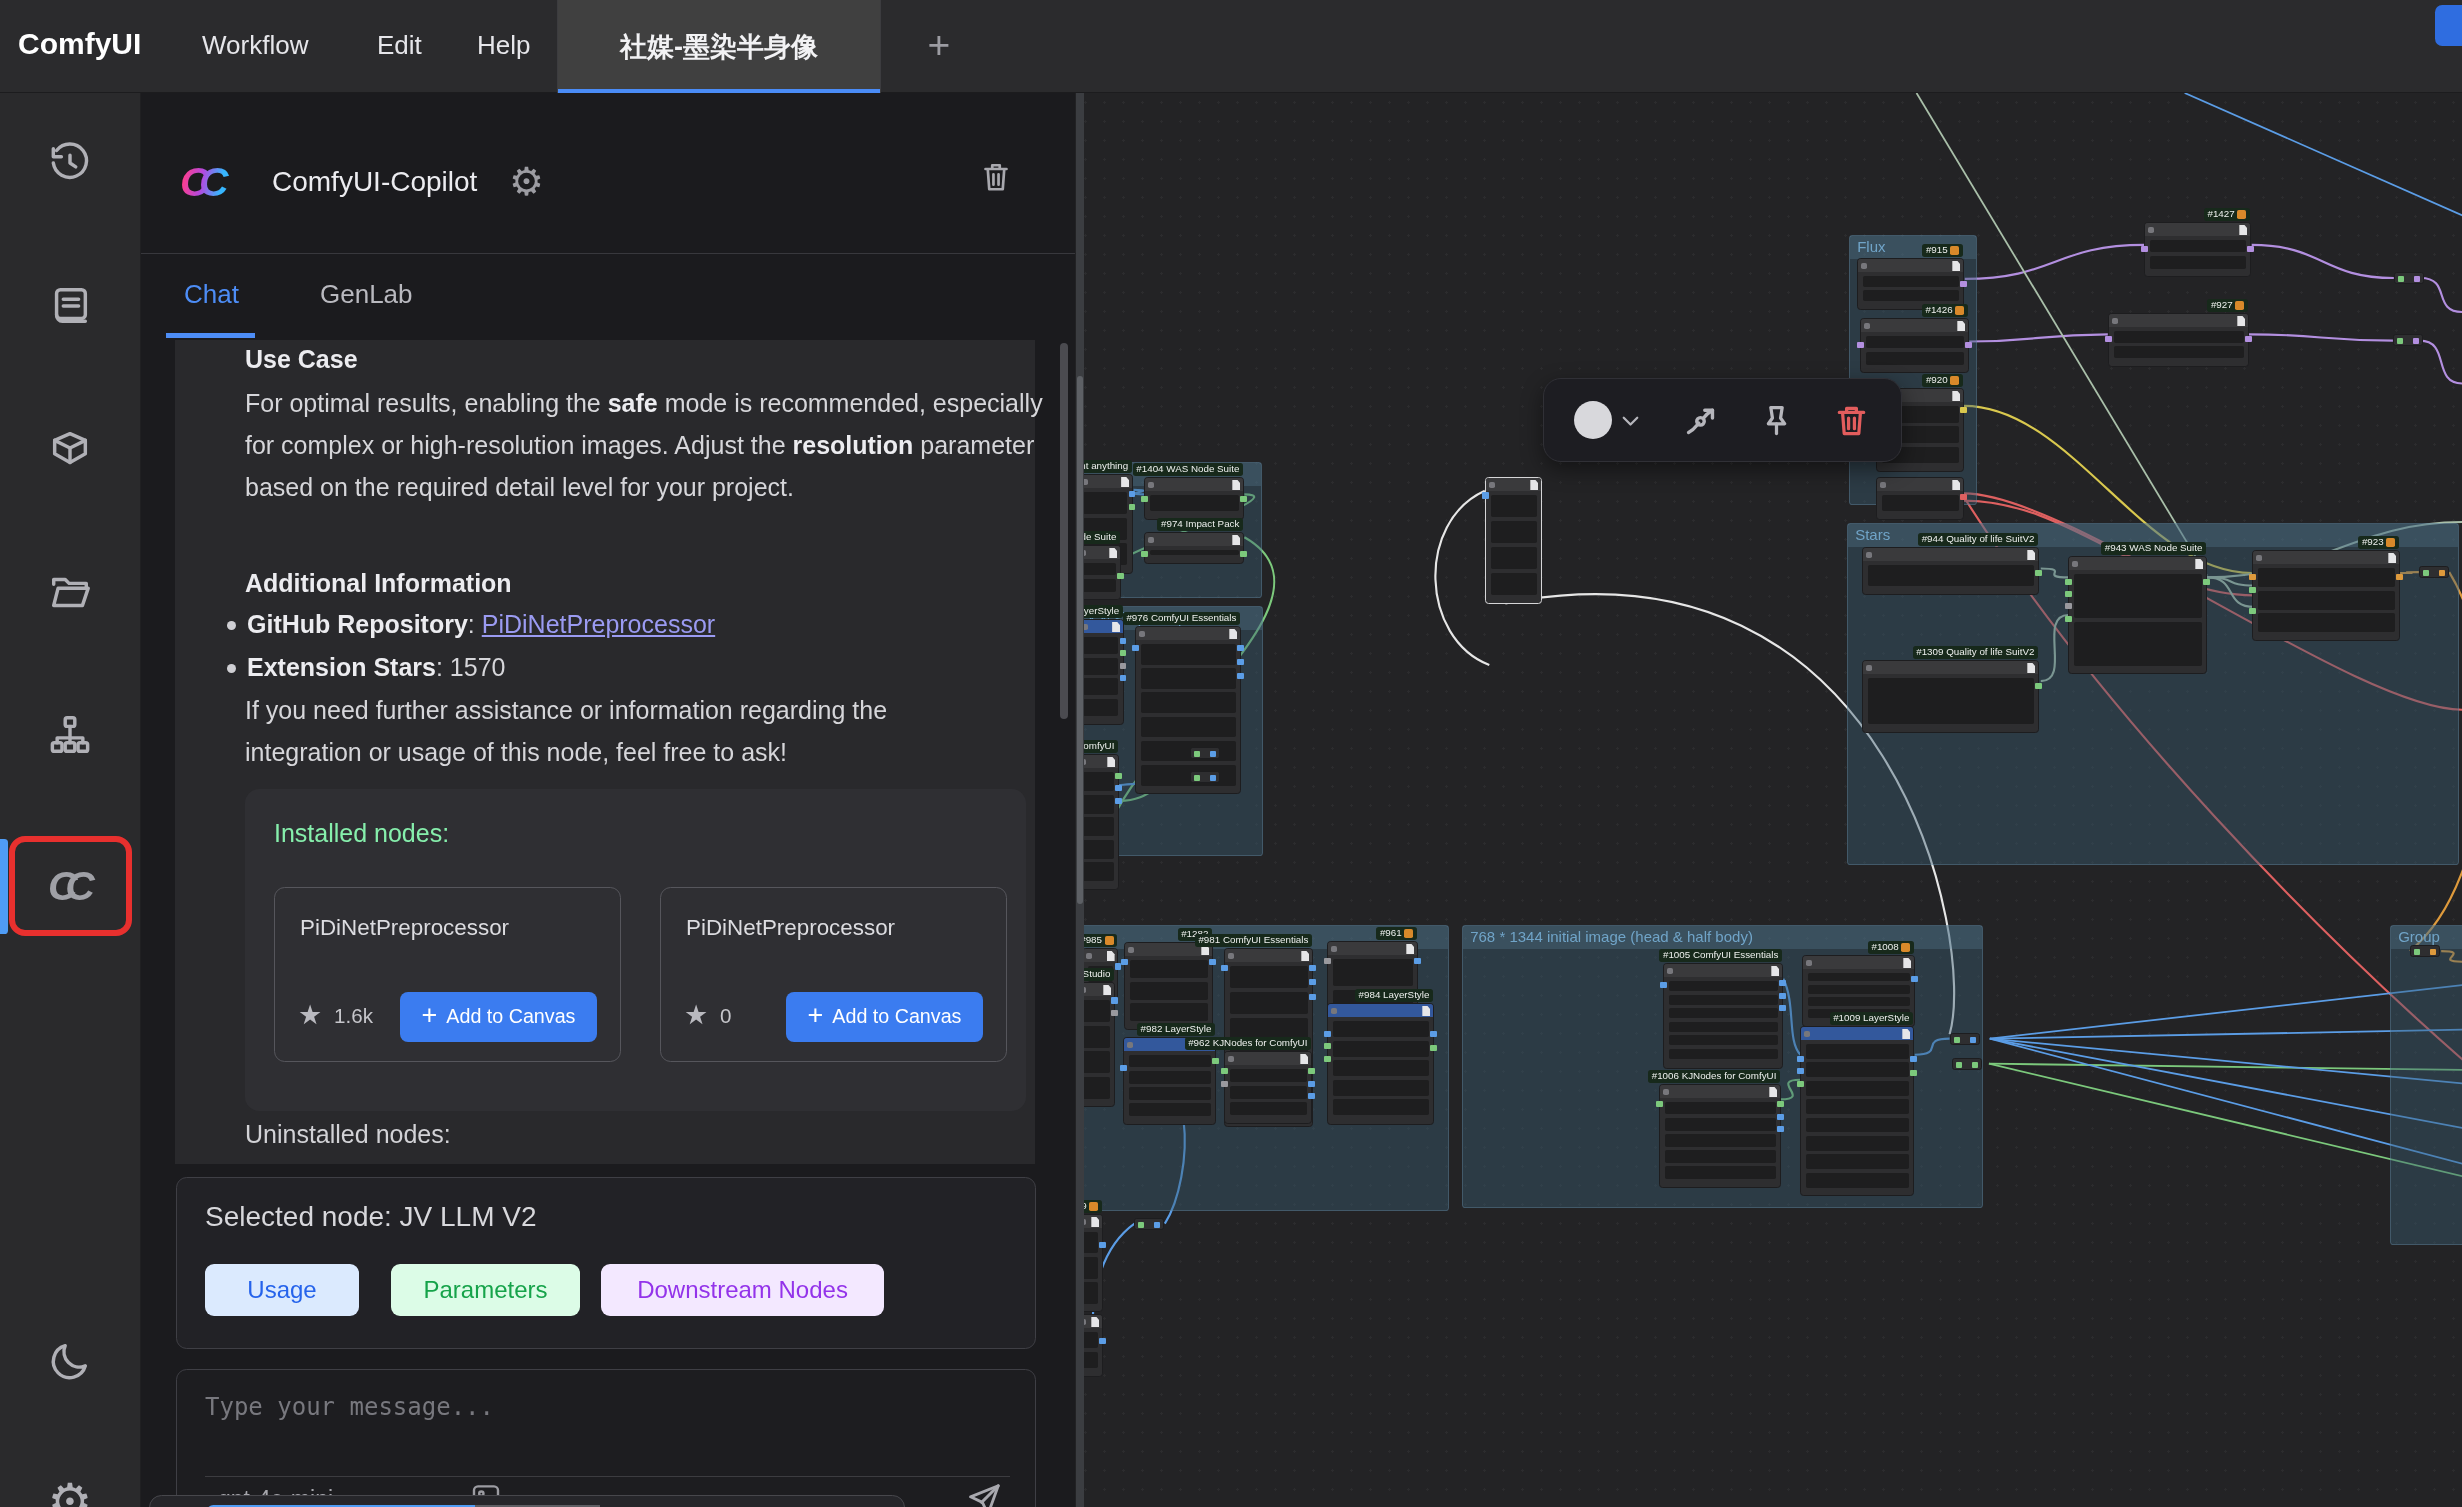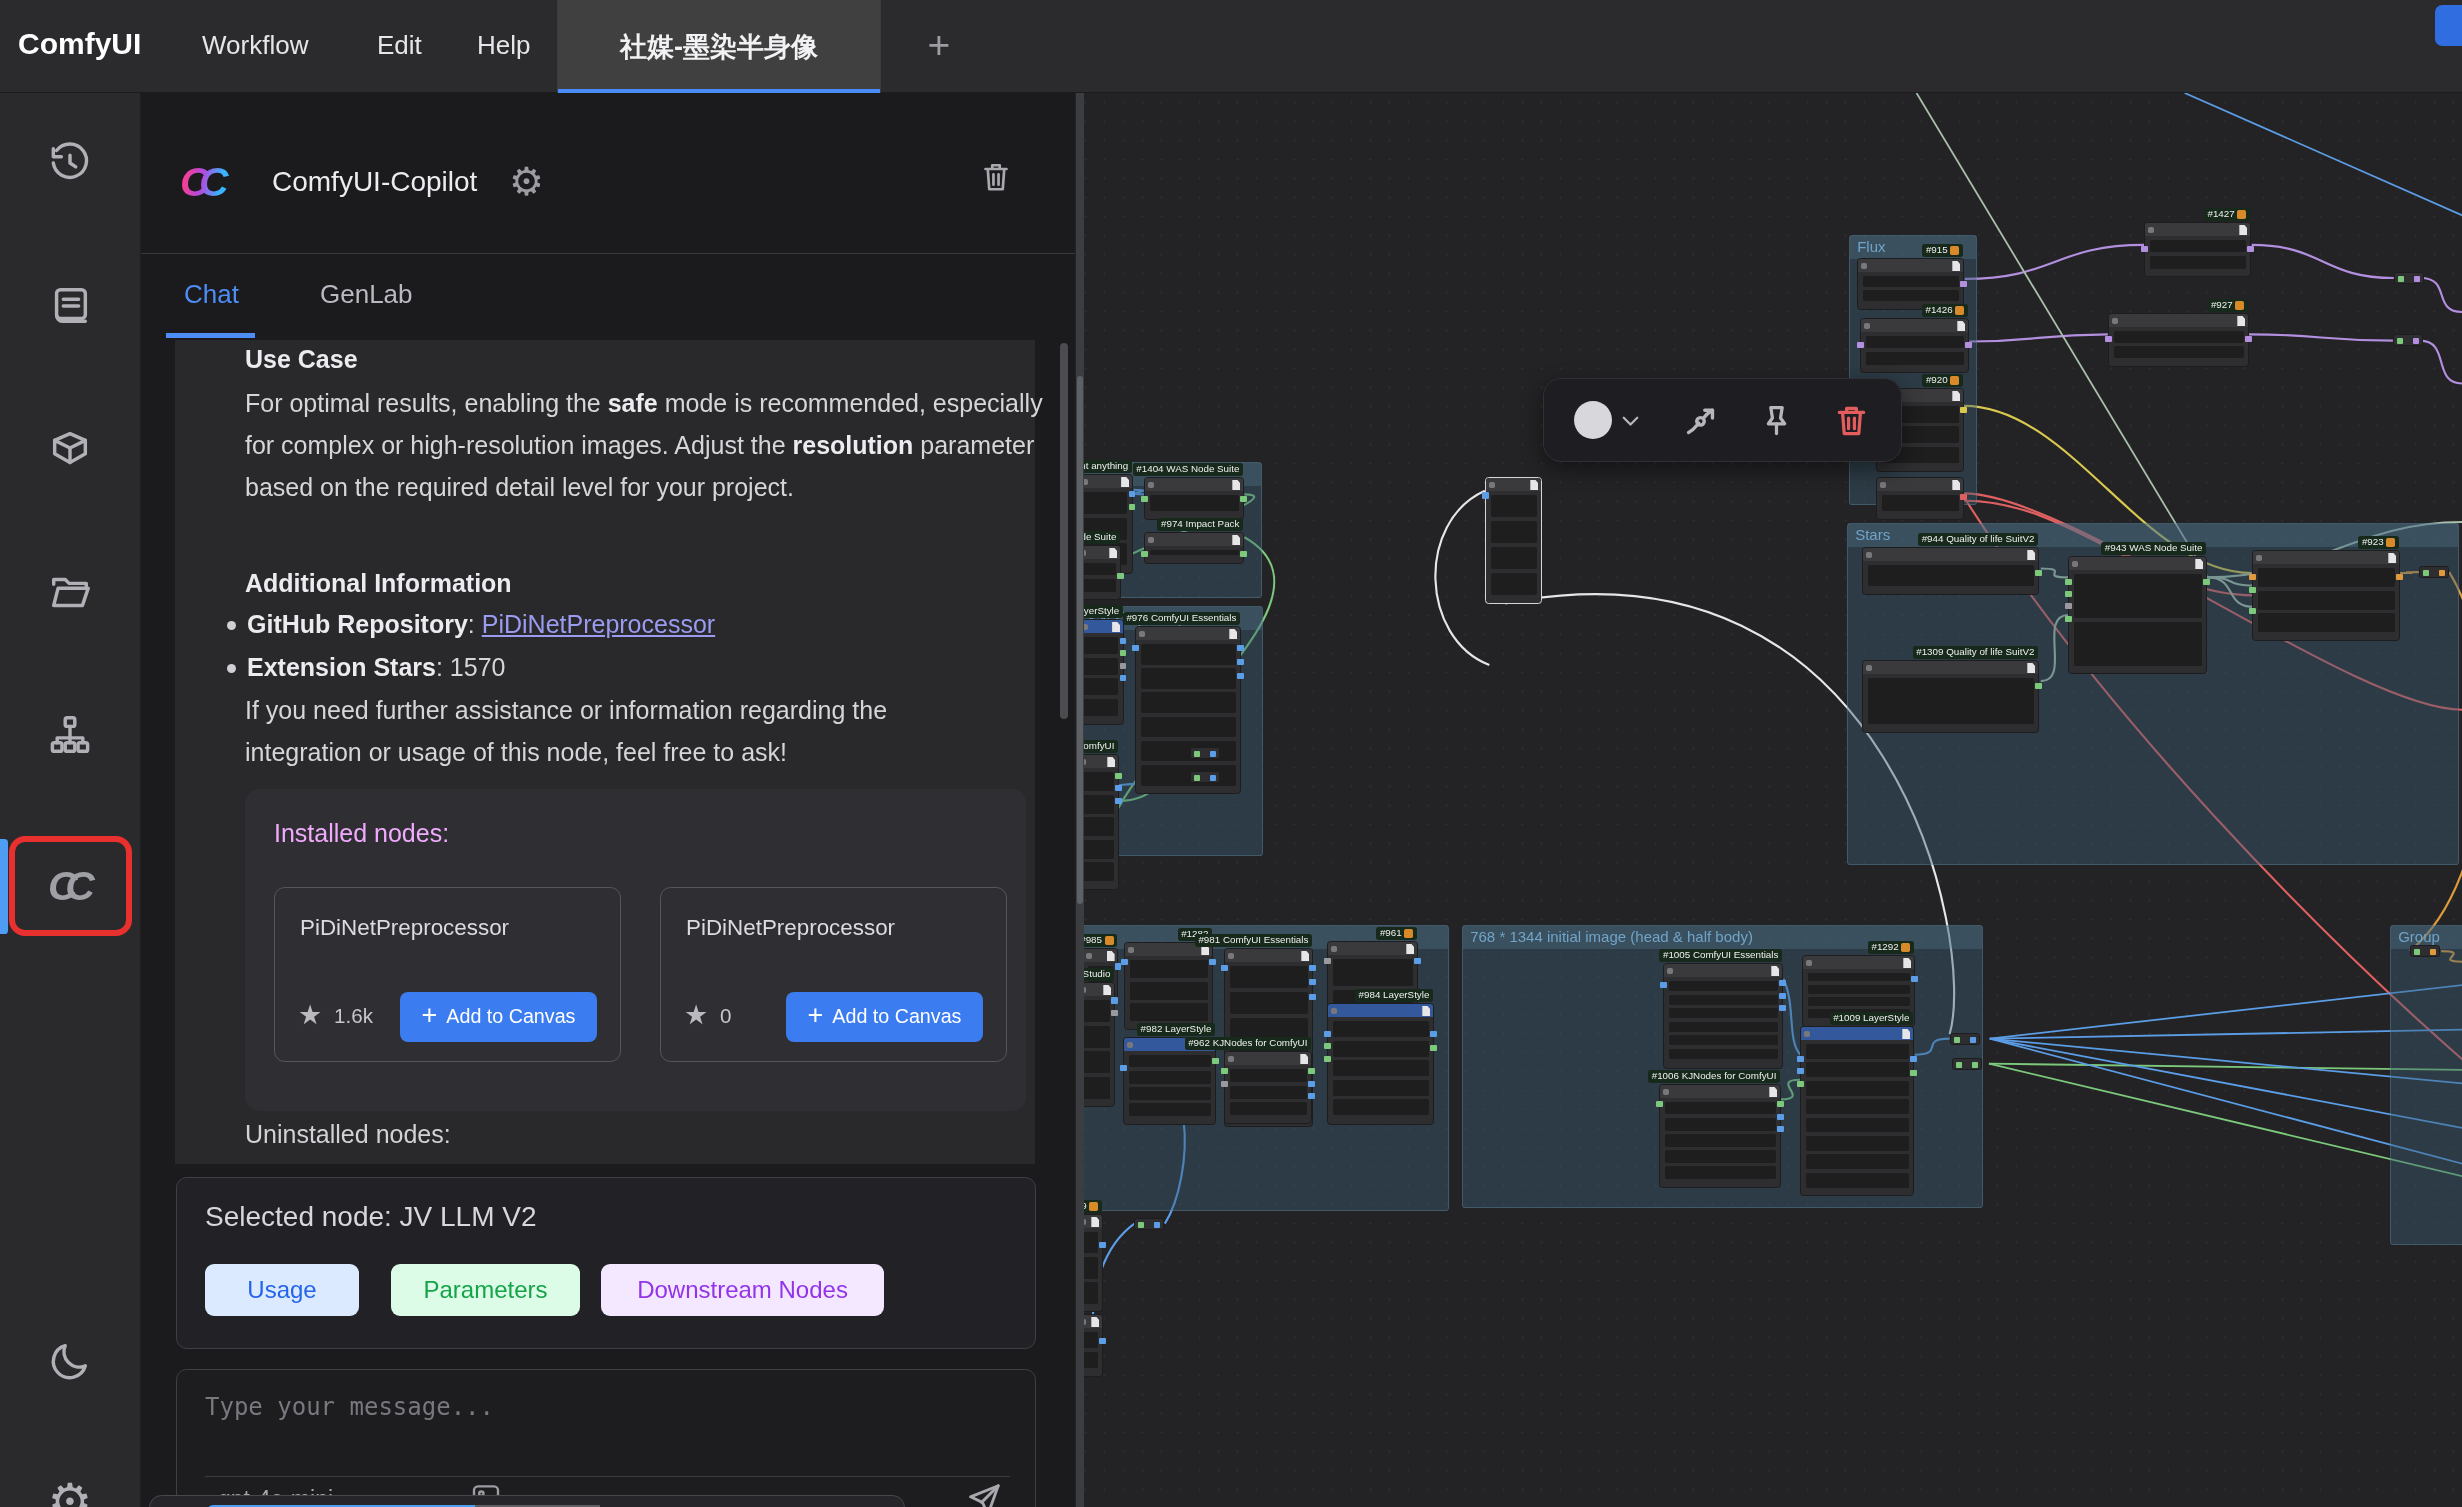--- a/index.html
+++ b/index.html
@@ -47,21 +47,21 @@
   .msg b { color:#ececf0; }
   #h-usecase { left:70px; top:19.7px; font-weight:bold; color:#ececf0; }
   #para1 { left:70px; top:63px; width:810px; }
   #h-additional { left:70px; top:243px; font-weight:bold; color:#ececf0; }
   .bullet-dot { position:absolute; left:52px; width:9px; height:9px; background:#cfcfd4; border-radius:50%; }
   #bullet1 { left:72px; top:284px; } #bullet2 { left:72px; top:327px; }
   #b1-dot { top:302px; } #b2-dot { top:345px; }
   a.gh-link { color:#9b9bf2; text-decoration:underline; }
   #para2 { left:70px; top:370px; width:715px; }
   #installed-panel { position:absolute; left:70px; top:470px; width:781px; height:322px; background:#2f2f33; border-radius:14.3px; }
-  #installed-title { position:absolute; left:29px; top:30px; font-size:25px; color:#f0abfc; }
+  #installed-title { position:absolute; left:29px; top:30px; font-size:25px; color:#86efac; }
   .node-card { position:absolute; top:98px; width:347px; height:175px; border:0.9px solid #56565c; border-radius:10.7px; }
   #card-0 { left:29px; } #card-1 { left:415px; }
   .nc-name { position:absolute; left:25px; top:27px; font-size:22.4px; color:#dcdce0; }
   .nc-star { position:absolute; left:23px; top:111px; font-size:27px; color:#b9b9bf; }
   .nc-count { position:absolute; left:59px; top:116px; font-size:20.6px; color:#c6c6cb; }
   .nc-btn { position:absolute; right:23px; top:104px; width:197px; height:50px; background:#3b7cf0; border-radius:8px; color:#fff; font-size:19.7px; display:flex; align-items:center; justify-content:center; gap:9px; }
   .nc-btn .plus { font-size:27px; font-weight:300; margin-top:-2.7px; }
   #uninstalled-title { left:70px; top:794px; color:#d2d2d6; }
   #chat-scrollbar { position:absolute; left:919px; top:250px; width:8px; height:376px; background:#4b4b50; border-radius:4.5px; }
 
@@ -619,21 +619,21 @@
           <div class="cn-p" style="right: -3.6px; top: 16px; background: rgb(91, 157, 230);"></div>
           <div class="cn-p" style="right: -3.6px; top: 29px; background: rgb(91, 157, 230);"></div>
           <div class="cn-p" style="right: -3.6px; top: 41px; background: rgb(91, 157, 230);"></div>
         </div>
         <div class="cn" style="left: 726px; top: 862px; width: 113px; height: 72px;">
           <div class="cn-h">
             <div class="cn-dot"></div>
           </div>
           <div class="cn-page"></div>
           <div class="cn-b">
-            <span>#1292</span>
+            <span>#1008</span>
             <span class="cn-oi"></span>
           </div>
           <div class="cn-body">
             <div class="cn-row" style="height: 8.5px;"></div>
             <div class="cn-row" style="height: 8.5px;"></div>
             <div class="cn-row" style="height: 8.5px;"></div>
             <div class="cn-row" style="height: 8.5px;"></div>
           </div>
           <div class="cn-p" style="right: -3.6px; top: 19.7px; background: rgb(91, 157, 230);"></div>
         </div>

